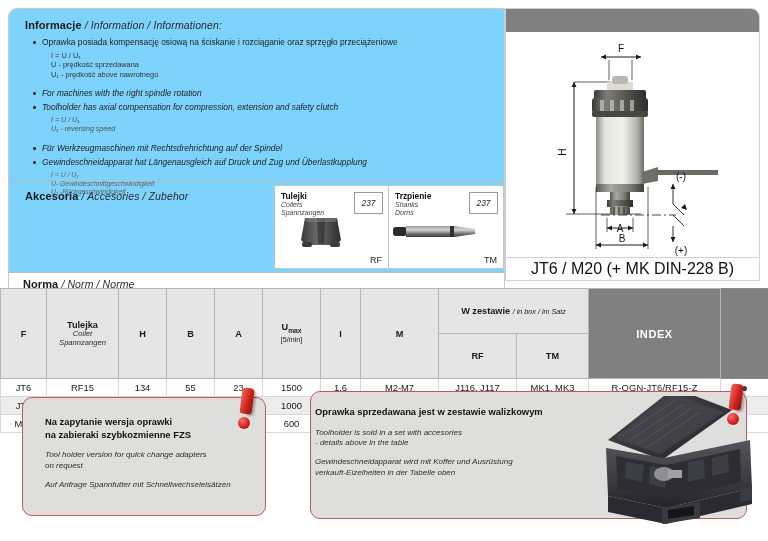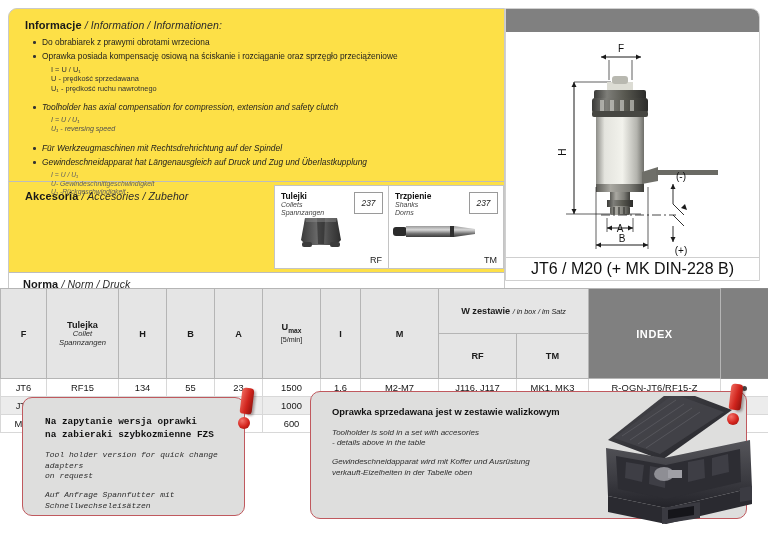--- a/index.html
+++ b/index.html
@@ -11,21 +11,21 @@
     position:relative;
   }
   .page{
     position:absolute;inset:0;
     background:#ffffff;
   }
 
   
   .left-col{
     position:absolute;left:8px;top:8px;width:497px;height:373px;
-    background:#fde047;
+    background:#7dd3fc;
     border:1px solid #c9c9c9;
     border-radius:9px 0 0 9px;
     box-sizing:border-box;
   }
 
   .info-block{
     position:absolute;left:0;top:0;right:0;height:173px;
     box-sizing:border-box;
     border-bottom:1px solid #bdbdbd;
     padding:10px 14px 0 14px;
@@ -129,30 +129,30 @@
     display:flex;align-items:center;justify-content:center;
     font-size:16px;color:#111;
   }
 
   
   .callout{
     position:absolute;
     background:#dededd;border:1.4px solid #c0595e;border-radius:10px;
     box-sizing:border-box;
   }
-  .callout.left{left:22px;top:397px;width:223px;height:119px;font-family:Liberation Mono, monospace;}
+  .callout.left{left:22px;top:397px;width:244px;height:119px;}
   .callout.right{left:310px;top:391px;width:437px;height:128px;}
   .co-pl{
     font-size:9.4px;font-weight:bold;color:#111;line-height:12.6px;
   }
   .co-en,.co-de{
     font-size:8px;font-style:italic;color:#2d2d2d;line-height:10.4px;
   }
   .co-pad-l{padding:18px 16px 0 22px;}
-  .co-pad-r{padding:14px 16px 0 21px;}
+  .co-pad-r{padding:14px 16px 0 4px;}
   .co-gap{height:9px;}
 
   .bang{position:absolute;width:26px;height:42px;}
   .bang .bar{
     position:absolute;left:6px;top:0;width:12px;height:26px;
     background:linear-gradient(95deg,#e8past 0%,#d8322c 100%);
     background:linear-gradient(100deg,#f06a5e 0%,#d0241d 55%,#8e120d 100%);
     border-radius:4px 4px 3px 3px;
     transform:rotate(7deg);
   }
@@ -176,31 +176,31 @@
 
   <div class="left-col">
 
     <div class="info-block">
       <div class="sect-title">
         <b>Informacje</b>
         <i>/ Information / Informationen:</i>
       </div>
 
       <ul class="bullets">
-        <li>Do obrabiarek z prawymi obrotami wrzeciona</li>
         <li>Oprawka posiada kompensację osiową na ściskanie i rozciąganie oraz sprzęgło przeciążeniowe</li>
       </ul>
       <div class="grp">
         <div>I = U / U₁</div>
         <div>U - prędkość sprzedawana</div>
-        <div>U₁ - prędkość ruchu nawrotnego</div>
+        <div>U₁ - prędkość above nawrotnego</div>
       </div>
       <div class="sp"></div>
 
       <ul class="bullets">
+        <li class="it">For machines with the right spindle rotation</li>
         <li class="it">Toolholder has axial compensation for compression, extension and safety clutch</li>
       </ul>
       <div class="grp i">
         <div>I = U / U₁</div>
         <div>U₁ - reversing speed</div>
       </div>
       <div class="sp"></div>
 
       <ul class="bullets">
         <li class="de">Für Werkzeugmaschinen mit Rechtsdrehrichtung auf der Spindel</li>
@@ -269,21 +269,21 @@
           </div>
           <div class="acc-code">TM</div>
         </div>
 
       </div>
     </div>
 
     <div class="norma-bar">
       <div class="sect-title" style="margin:0">
         <b>Norma</b>
-        <i>/ Norm / Druck</i>
+        <i>/ Norm / Norme</i>
       </div>
     </div>
   </div>
 
   <div class="right-panel">
     <div class="gray-band"></div>
     <div class="draw-area">
       <svg viewBox="0 0 255 228" width="255" height="228">
         <defs>
           <linearGradient id="body" x1="0" y1="0" x2="1" y2="0">

